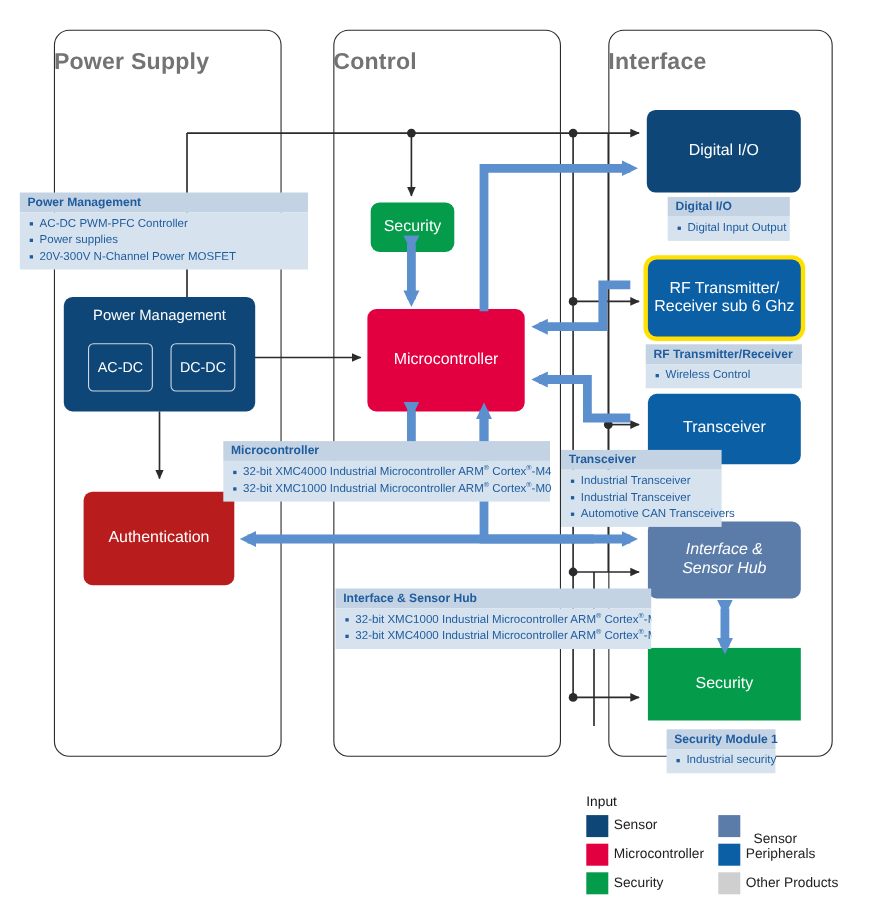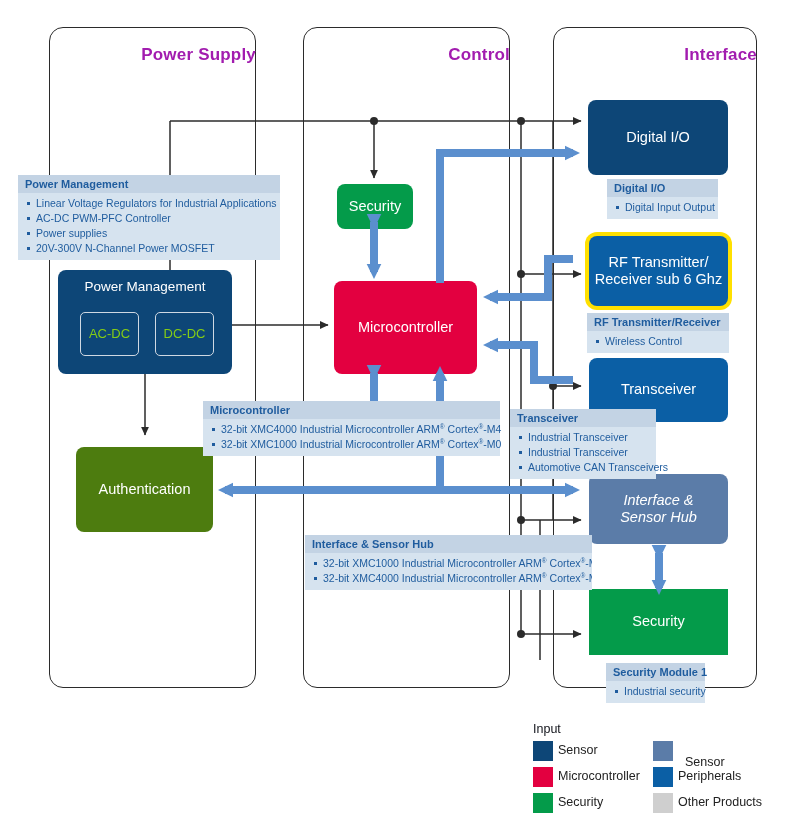--- a/index.html
+++ b/index.html
@@ -10,37 +10,37 @@
     -webkit-font-smoothing:antialiased;
   }
   #stage{position:absolute;left:0;top:0;width:803px;height:824px;}
 
   
   .panel{
     position:absolute;border:1.4px solid #2b2b2b;border-radius:14px;
     background:transparent;box-sizing:border-box;
   }
   .panel-title{
-    position:absolute;text-align:right;font-size:17px;font-weight:bold;
-    color:#a21caf;letter-spacing:.2px;white-space:nowrap;
+    position:absolute;text-align:left;font-size:21px;font-weight:bold;
+    color:#737373;letter-spacing:.2px;white-space:nowrap;
   }
 
   
   .blk{
     position:absolute;box-sizing:border-box;display:flex;
     align-items:center;justify-content:center;text-align:center;
     color:#ffffff;font-size:14.5px;line-height:1.18;
     border-radius:8px;z-index:6;
   }
   .blk.sq{border-radius:0;}
   .blk.hl{border-radius:8px;box-shadow:0 0 0 4px #ffe000;}
   .sub-blk{
     position:absolute;box-sizing:border-box;border:1.4px solid #cfd8e2;
     border-radius:5px;display:flex;align-items:center;justify-content:center;
-    color:#84cc16;font-size:13px;background:transparent;
+    color:#ffffff;font-size:13px;background:transparent;
   }
   .blk-label-top{
     position:absolute;left:0;right:0;top:9px;font-size:13.5px;color:#fff;
     text-align:center;
   }
 
   
   .callout{position:absolute;z-index:9;}
   .callout .hd{
     background:#c3d3e4;color:#1f5c9e;font-weight:bold;font-size:11px;
@@ -158,21 +158,21 @@
   <div class="blk" style="left:58px;top:270px;width:174px;height:104px;background:#0d4677;">
     <span class="blk-label-top">Power Management</span>
     <span class="sub-blk" style="left:22px;top:42px;width:59px;height:44px;">
       <span>AC-DC</span>
     </span>
     <span class="sub-blk" style="left:97px;top:42px;width:59px;height:44px;">
       <span>DC-DC</span>
     </span>
   </div>
 
-  <div class="blk" style="left:76px;top:447px;width:137px;height:85px;background:#4d7c0f;">
+  <div class="blk" style="left:76px;top:447px;width:137px;height:85px;background:#b91c1c;">
     <span>Authentication</span>
   </div>
 
   <div class="blk" style="left:337px;top:184px;width:76px;height:45px;background:#049b4a;">
     <span>Security</span>
   </div>
 
   <div class="blk" style="left:334px;top:281px;width:143px;height:93px;background:#e30040;">
     <span>Microcontroller</span>
   </div>
@@ -196,21 +196,20 @@
   </div>
 
   <div class="blk sq" style="left:589px;top:589px;width:139px;height:66px;background:#049b4a;">
     <span>Security</span>
   </div>
 
   <div class="callout" style="left:18px;top:175px;width:262px;">
     <div class="hd">Power Management</div>
     <div class="bd">
       <ul>
-        <li>Linear Voltage Regulators for Industrial Applications</li>
         <li>AC-DC PWM-PFC Controller</li>
         <li>Power supplies</li>
         <li>20V-300V N-Channel Power MOSFET</li>
       </ul>
     </div>
   </div>
 
   <div class="callout" style="left:203px;top:401px;width:297px;">
     <div class="hd">Microcontroller</div>
     <div class="bd">

